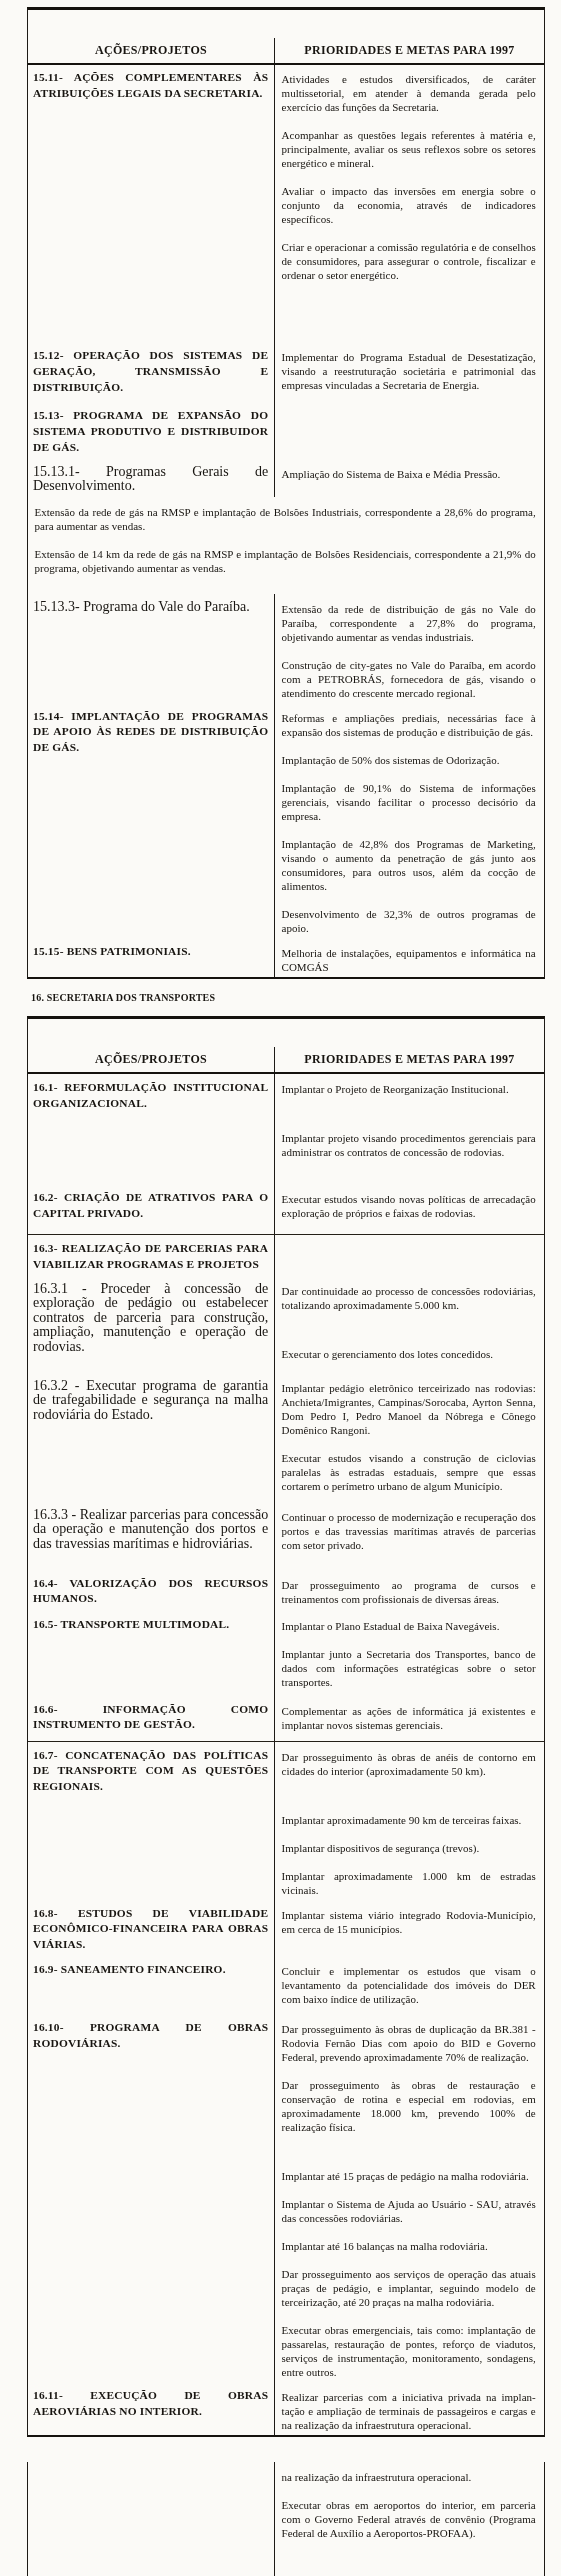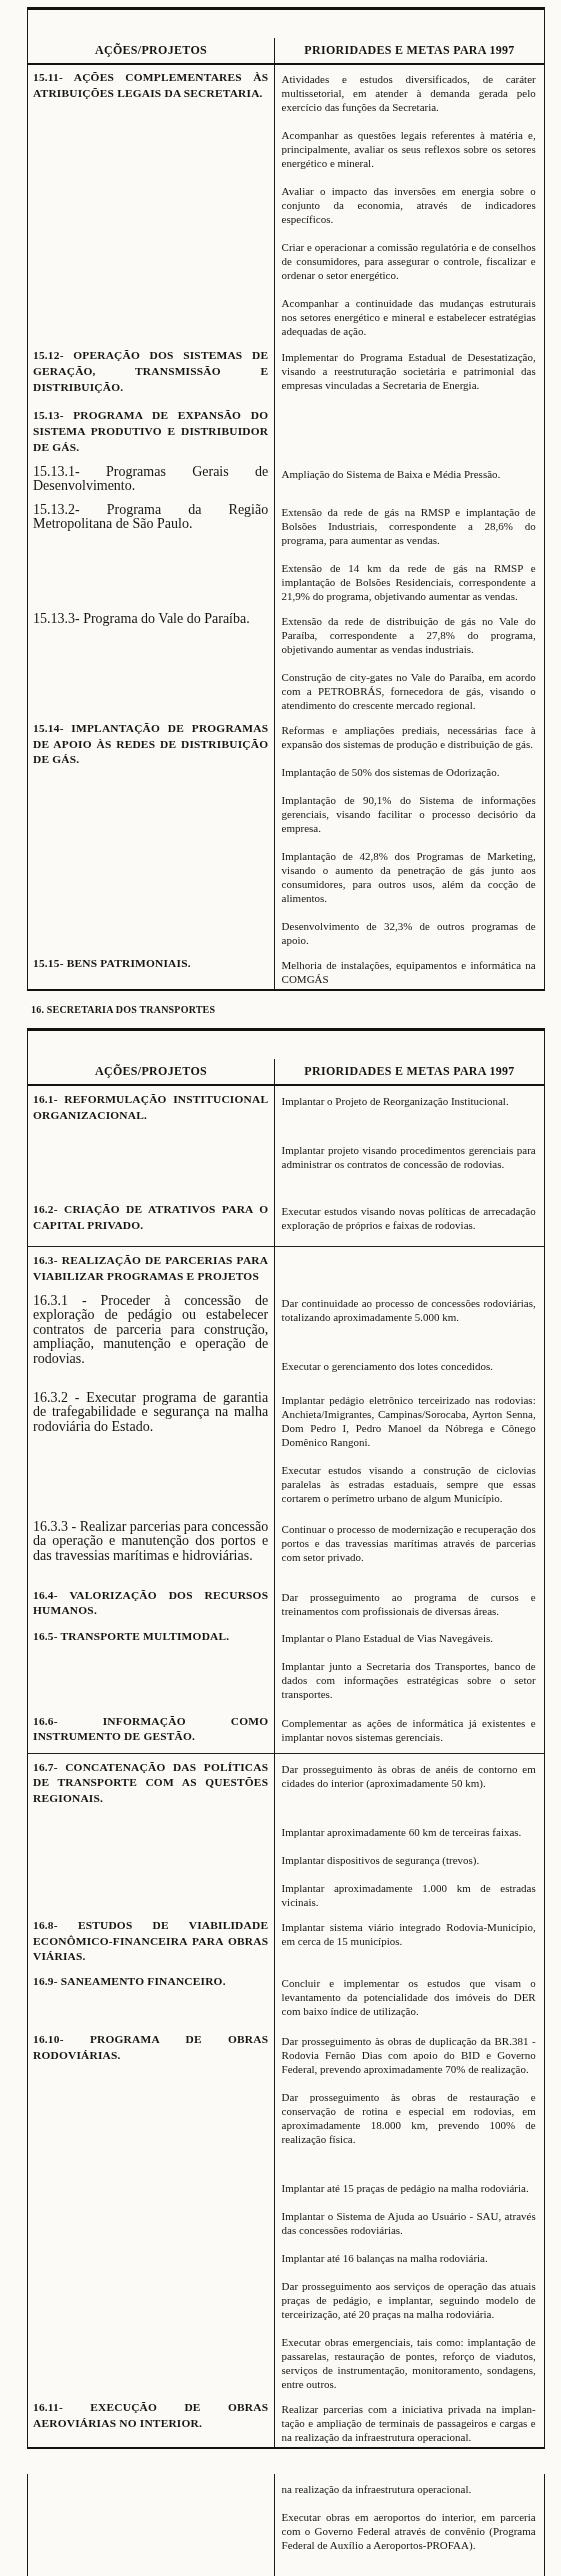--- a/index.html
+++ b/index.html
@@ -121,21 +121,20 @@
 
     <div class="trow" style="min-height:278px">
       <div class="cell act">
         <p class="caps">15.11- AÇÕES COMPLEMENTARES ÀS ATRIBUIÇÕES LEGAIS DA SECRETARIA.</p>
       </div>
       <div class="cell goals">
         <p>Atividades e estudos diversificados, de caráter multissetorial, em atender à demanda gerada pelo exercício das funções da Secretaria.</p>
         <p>Acompanhar as questões legais referentes à matéria e, principalmente, avaliar os seus reflexos sobre os setores energético e mineral.</p>
         <p>Avaliar o impacto das inversões em energia sobre o conjunto da economia, através de indicadores específicos.</p>
         <p>Criar e operacionar a comissão regulatória e de conselhos de consumidores, para assegurar o controle, fiscalizar e ordenar o setor energético.</p>
-        <p>Acompanhar a continuidade das mudanças estruturais nos setores energético e mineral e estabelecer estratégias adequadas de ação.</p>
       </div>
     </div>
 
     <div class="trow" style="min-height:60px">
       <div class="cell act">
         <p class="caps">15.12- OPERAÇÃO DOS SISTEMAS DE GERAÇÃO, TRANSMISSÃO E DISTRIBUIÇÃO.</p>
       </div>
       <div class="cell goals">
         <p>Implementar do Programa Estadual de Desestatização, visando a reestruturação societária e patrimonial das empresas vinculadas a Secretaria de Energia.</p>
       </div>
@@ -151,23 +150,20 @@
     <div class="trow" style="min-height:31px">
       <div class="cell act">
         <p class="plain">15.13.1- Programas Gerais de Desenvolvimento.</p>
       </div>
       <div class="cell goals">
         <p>Ampliação do Sistema de Baixa e Média Pressão.</p>
       </div>
     </div>
 
     <div class="trow" style="min-height:97px">
-      <div class="cell act">
-        <p class="plain">15.13.2- Programa da Região Metropolitana de São Paulo.</p>
-      </div>
       <div class="cell goals">
         <p>Extensão da rede de gás na RMSP e implantação de Bolsões Industriais, correspondente a 28,6% do programa, para aumentar as vendas.</p>
         <p>Extensão de 14 km da rede de gás na RMSP e implantação de Bolsões Residenciais, correspondente a 21,9% do programa, objetivando aumentar as vendas.</p>
       </div>
     </div>
 
     <div class="trow" style="min-height:102px">
       <div class="cell act">
         <p class="plain">15.13.3- Programa do Vale do Paraíba.</p>
       </div>
@@ -270,41 +266,41 @@
       <div class="cell goals">
         <p>Dar prosseguimento ao programa de cursos e treinamentos com profissionais de diversas áreas.</p>
       </div>
     </div>
 
     <div class="trow" style="min-height:85px">
       <div class="cell act">
         <p class="caps">16.5- TRANSPORTE MULTIMODAL.</p>
       </div>
       <div class="cell goals">
-        <p>Implantar o Plano Estadual de Vias Navegáveis.</p>
+        <p>Implantar o Plano Estadual de Baixa Navegáveis.</p>
         <p>Implantar junto a Secretaria dos Transportes, banco de dados com informações estratégicas sobre o setor transportes.</p>
       </div>
     </div>
 
     <div class="trow" style="min-height:45px">
       <div class="cell act">
         <p class="caps">16.6- INFORMAÇÃO COMO INSTRUMENTO DE GESTÃO.</p>
       </div>
       <div class="cell goals">
         <p>Complementar as ações de informática já existentes e implantar novos sistemas gerenciais.</p>
       </div>
     </div>
 
     <div class="trow rule-top" style="min-height:154px">
       <div class="cell act">
         <p class="caps">16.7- CONCATENAÇÃO DAS POLÍTICAS DE TRANSPORTE COM AS QUESTÕES REGIONAIS.</p>
       </div>
       <div class="cell goals">
         <p class="sp">Dar prosseguimento às obras de anéis de contorno em cidades do interior (aproximadamente 50 km).</p>
-        <p>Implantar aproximadamente 60 km de terceiras faixas.</p>
+        <p>Implantar aproximadamente 90 km de terceiras faixas.</p>
         <p>Implantar dispositivos de segurança (trevos).</p>
         <p>Implantar aproximadamente 1.000 km de estradas vicinais.</p>
       </div>
     </div>
 
     <div class="trow" style="min-height:55px">
       <div class="cell act">
         <p class="caps">16.8- ESTUDOS DE VIABILIDADE ECONÔMICO-FINANCEIRA PARA OBRAS VIÁRIAS.</p>
       </div>
       <div class="cell goals">

